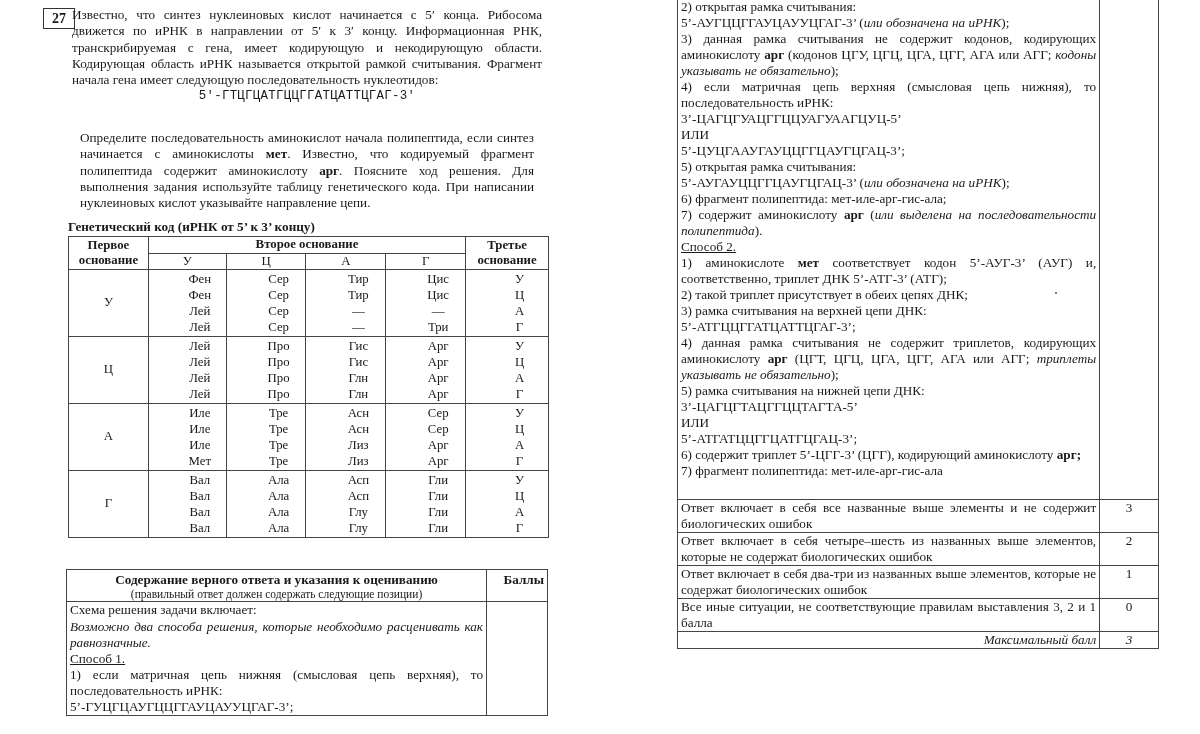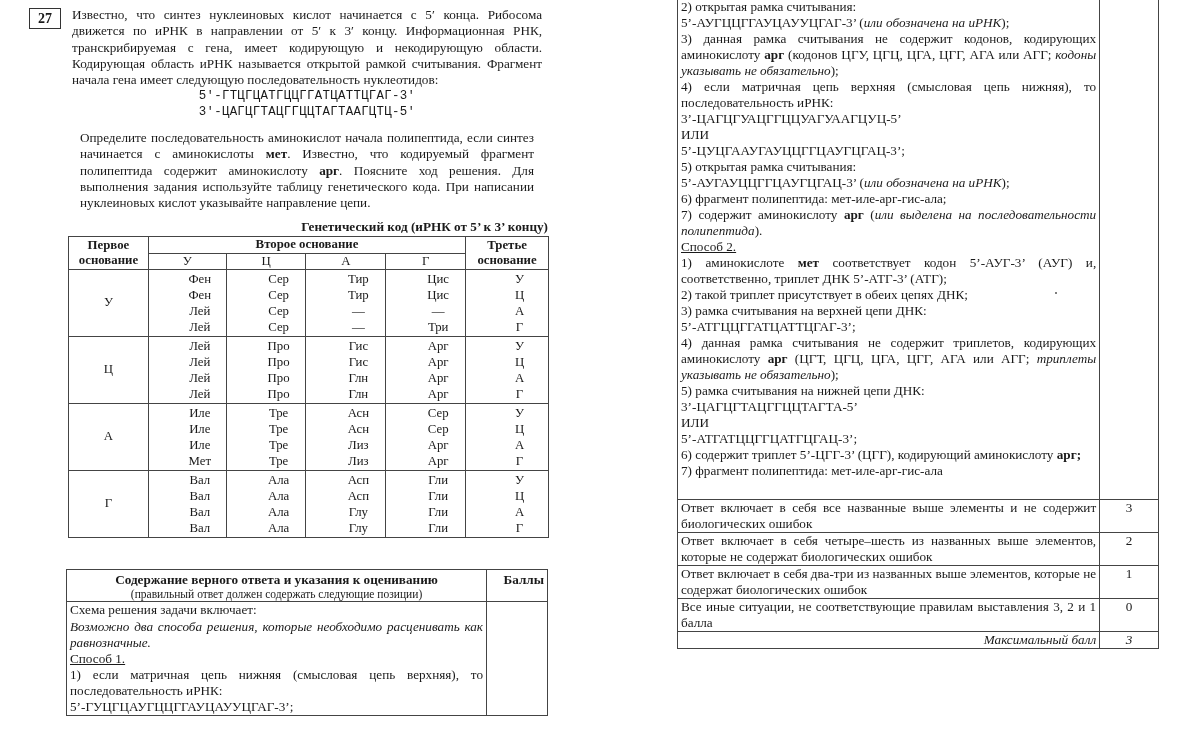--- a/index.html
+++ b/index.html
@@ -3,37 +3,37 @@
 <meta charset="utf-8">
 <style>
   html, body { margin:0; padding:0; }
   body {
     width:1200px; height:734px; background:#ffffff; position:relative; overflow:hidden;
     font-family:"Liberation Serif", "DejaVu Serif", serif; color:#1a1a1a;
   }
   .abs { position:absolute; }
   
   .task-num {
-    left:29px; top:8px; width:30px; height:19px; border:1.5px solid #333;
+    left:43px; top:8px; width:30px; height:19px; border:1.5px solid #333;
     font-weight:bold; font-size:14px; text-align:center; line-height:19px;
   }
   .task-text {
     left:72px; top:7px; width:470px; font-size:13.2px; line-height:16.3px; text-align:justify;
   }
   .task-text p { margin:0; }
   .seq {
     font-family:"Liberation Mono", "DejaVu Sans Mono", monospace; font-size:12.4px;
     text-align:center; line-height:16px; letter-spacing:0.3px;
   }
   .task-text2 { left:72px; top:122px; width:470px; font-size:13.2px; line-height:16.3px; text-align:justify; }
   .task-text2 p { margin:8px; }
   b { font-weight:bold; }
 
   
-  .gc-title { left:68px; top:219px; width:480px; text-align:right; font-weight:bold; font-size:13.2px; }
+  .gc-title { left:68px; top:219px; width:480px; text-align:left; font-weight:bold; font-size:13.2px; }
   table.gc {
     position:absolute; left:68px; top:236px; width:481px; border-collapse:collapse;
     font-size:12.8px; line-height:15.6px;
   }
   table.gc td, table.gc th { border:1.3px solid #444; text-align:center; padding:0; vertical-align:middle; }
   table.gc th { font-weight:bold; }
   table.gc td.cell { vertical-align:top; padding-top:1px; padding-bottom:1px;padding-left:25px; }
   table.gc td.cell div { height:16px; line-height:16px; }
 
   
@@ -49,21 +49,20 @@
   .small { font-size:11.5px; font-weight:normal; }
   .dot { left:1055px; top:292px; width:2px; height:2px; background:#555; border-radius:1px; }
 </style>
 </head>
 <body>
 
 <div class="abs task-num">27</div>
 <div class="abs task-text">
   <p>Известно, что синтез нуклеиновых кислот начинается с 5′ конца. Рибосома движется по иРНК в направлении от 5′ к 3′ концу. Информационная РНК, транскрибируемая с гена, имеет кодирующую и некодирующую области. Кодирующая область иРНК называется открытой рамкой считывания. Фрагмент начала гена имеет следующую последовательность нуклеотидов:</p>
   <div class="seq">5′-ГТЦГЦАТГЦЦГГАТЦАТТЦГАГ-3′</div>
-  <div class="seq">3′-ЦАГЦГТАЦГГЦЦТАГТААГЦТЦ-5′</div>
 </div>
 <div class="abs task-text2">
   <p><span>Определите последовательность аминокислот начала полипептида, если синтез начинается с аминокислоты </span><b>мет</b><span>. Известно, что кодируемый фрагмент полипептида содержит аминокислоту </span><b>арг</b><span>. Поясните ход решения. Для выполнения задания используйте таблицу генетического кода. При написании нуклеиновых кислот указывайте направление цепи.</span></p>
 </div>
 
 <div class="abs gc-title">Генетический код (иРНК от 5’ к 3’ концу)</div>
 <table class="gc">
   <colgroup>
     <col style="width:80px">
       <col style="width:78px">

